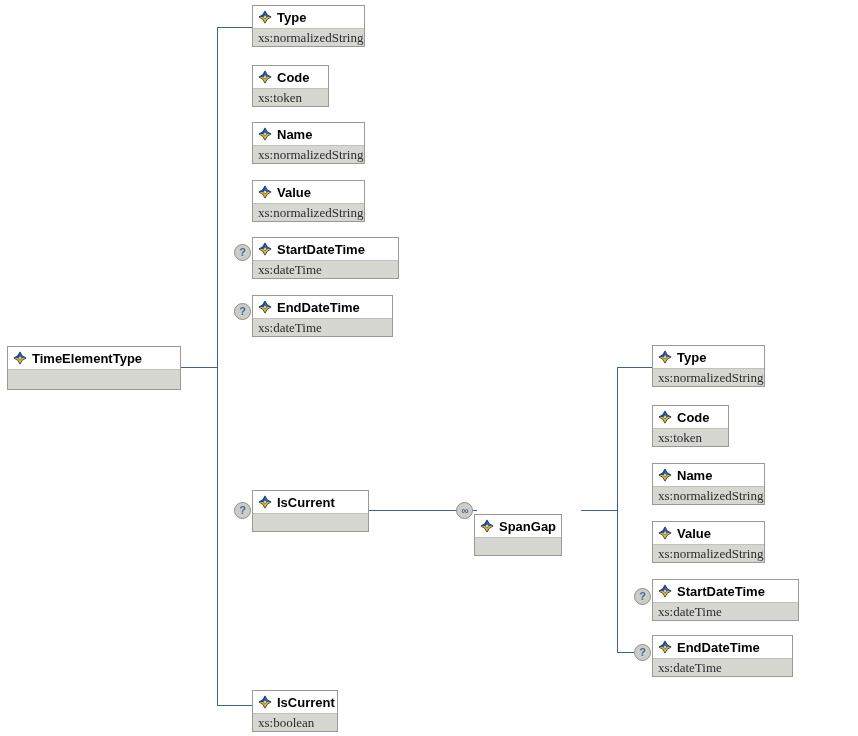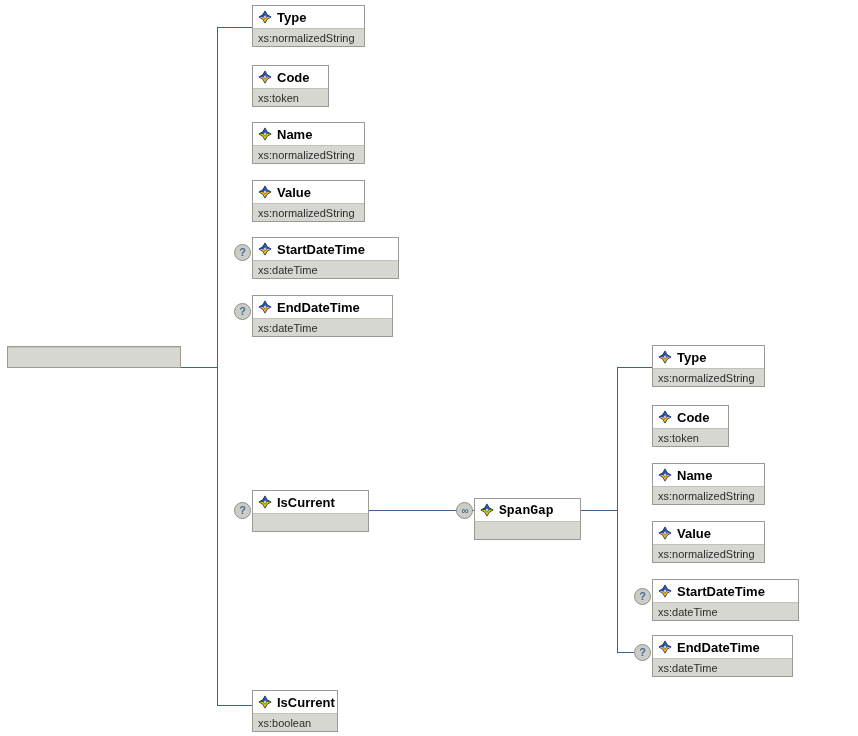--- a/index.html
+++ b/index.html
@@ -47,23 +47,24 @@
   .node.root .type-row {
     height: 20px;
   }
   .node .label {
     font-size: 13px;
     font-weight: bold;
     color: #000000;
     letter-spacing: 0px;
   }
   .node .type-text {
-    font-size: 11px;
+    font-size: 13px;
     color: #2b2b2b;
     letter-spacing: 0px;
+    font-family: Liberation Serif, serif;
   }
 
   
   .elem-icon {
     width: 14px;
     height: 14px;
     margin-right: 5px;
     flex: 0 0 14px;
     display: block;
   }
@@ -120,20 +121,30 @@
 
   <div class="line-h" style="left:581px; top:510px; width:37px;"></div>
 
   <div class="line-v" style="left:617px; top:367px; height:286px;"></div>
 
   <div class="line-h" style="left:617px; top:367px; width:35px;"></div>
 
   <div class="line-h" style="left:617px; top:652px; width:17px;"></div>
 
   <div class="node root" style="left:7px; top:346px; width:174px;">
+    <div class="name-row">
+      <svg class="elem-icon" viewBox="0 0 16 16">
+        <polygon points="8,1 10.6,5.4 15,8 10.6,10.6 8,15 5.4,10.6 1,8 5.4,5.4" fill="#f0b400"></polygon>
+        <path d="M8,1 L10.6,5.4 L15,8 L8,8 Z" fill="#2f63b5"></path>
+        <path d="M8,1 L5.4,5.4 L1,8 L8,8 Z" fill="#1f4e9c"></path>
+        <polygon points="8,1 10.6,5.4 15,8 10.6,10.6 8,15 5.4,10.6 1,8 5.4,5.4" fill="none" stroke="#14316b" stroke-width="0.9"></polygon>
+        <circle cx="8" cy="8" r="1.6" fill="#ffffff" stroke="#14316b" stroke-width="0.6"></circle>
+      </svg>
+      <span class="label">TimeElementType</span>
+    </div>
     <div class="type-row">
       <span class="type-text"></span>
     </div>
   </div>
 
   <div class="node" style="left:252px; top:5px; width:113px;">
     <div class="name-row">
       <svg class="elem-icon" viewBox="0 0 16 16">
         <polygon points="8,1 10.6,5.4 15,8 10.6,10.6 8,15 5.4,10.6 1,8 5.4,5.4" fill="#f0b400"></polygon>
         <path d="M8,1 L10.6,5.4 L15,8 L8,8 Z" fill="#2f63b5"></path>
@@ -257,21 +268,21 @@
         <circle cx="8" cy="8" r="1.6" fill="#ffffff" stroke="#14316b" stroke-width="0.6"></circle>
       </svg>
       <span class="label">IsCurrent</span>
     </div>
     <div class="type-row">
       <span class="type-text">xs:boolean</span>
     </div>
   </div>
 
   <div class="marker unbounded" style="left:456px; top:502px;">∞</div>
-  <div class="node" style="left:474px; top:498px; width:107px;font-family:Liberation Mono, monospace;">
+  <div class="node" style="left:474px; top:514px; width:88px;">
     <div class="name-row">
       <svg class="elem-icon" viewBox="0 0 16 16">
         <polygon points="8,1 10.6,5.4 15,8 10.6,10.6 8,15 5.4,10.6 1,8 5.4,5.4" fill="#f0b400"></polygon>
         <path d="M8,1 L10.6,5.4 L15,8 L8,8 Z" fill="#2f63b5"></path>
         <path d="M8,1 L5.4,5.4 L1,8 L8,8 Z" fill="#1f4e9c"></path>
         <polygon points="8,1 10.6,5.4 15,8 10.6,10.6 8,15 5.4,10.6 1,8 5.4,5.4" fill="none" stroke="#14316b" stroke-width="0.9"></polygon>
         <circle cx="8" cy="8" r="1.6" fill="#ffffff" stroke="#14316b" stroke-width="0.6"></circle>
       </svg>
       <span class="label">SpanGap</span>
     </div>

